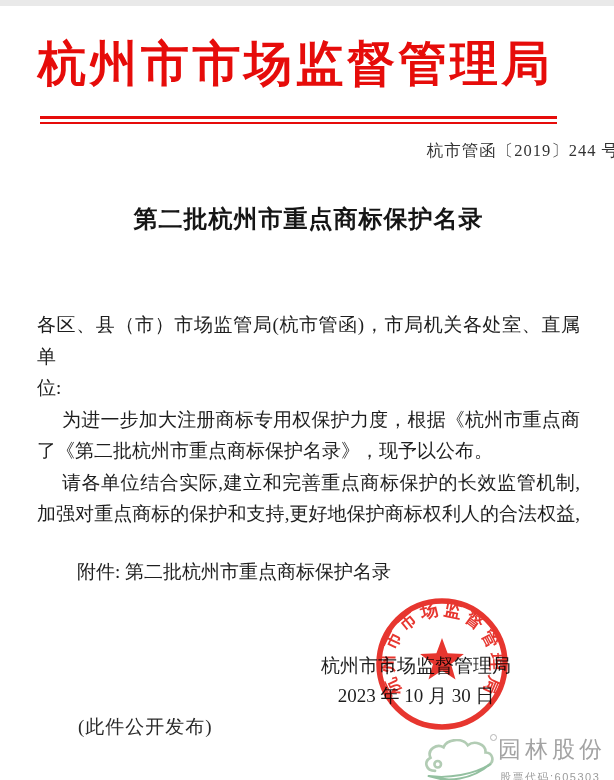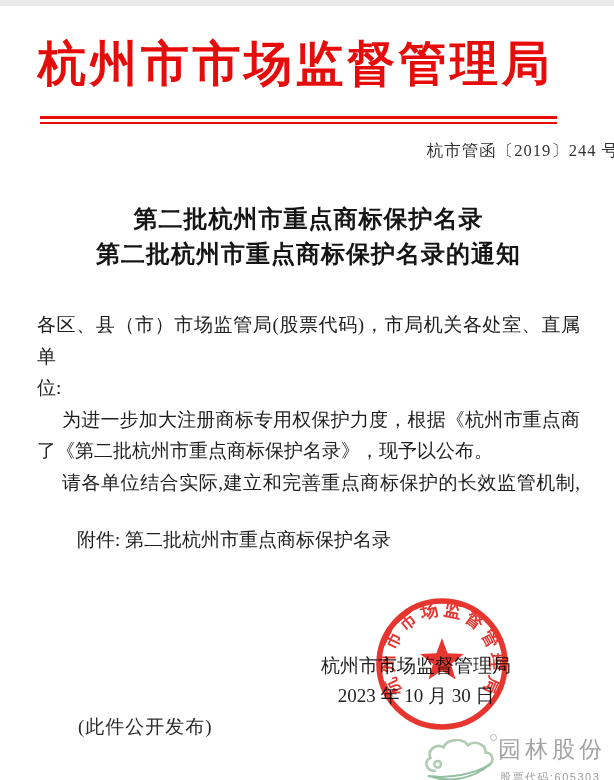--- a/index.html
+++ b/index.html
@@ -82,31 +82,31 @@
 <div class="page">
 
   <div class="agency-head">杭州市市场监督管理局</div>
 
   <div class="divider"></div>
 
   <div class="doc-number">杭市管函〔2019〕244 号</div>
 
   <div class="doc-title">
     <div>第二批杭州市重点商标保护名录</div>
-    <div>第二批杭州市重点商标保护名录的通知</div>
   </div>
 
   <div class="body-block">
-    <div class="line fill">各区、县（市）市场监管局(股票代码)，市局机关各处室、直属单</div>
+    <div class="line fill">各区、县（市）市场监管局(杭市管函)，市局机关各处室、直属单</div>
     <div class="line">位:</div>
 
     <div class="line fill indent">为进一步加大注册商标专用权保护力度，根据《杭州市重点商</div>
     <div class="line">了《第二批杭州市重点商标保护名录》，现予以公布。</div>
 
     <div class="line fill indent">请各单位结合实际,建立和完善重点商标保护的长效监管机制,</div>
+    <div class="line fill">加强对重点商标的保护和支持,更好地保护商标权利人的合法权益,</div>
 
     <div class="line attachment-line">附件: 第二批杭州市重点商标保护名录</div>
   </div>
 
   <div class="sig-block">
     <div>杭州市市场监督管理局</div>
     <div>2023 年 10 月 30 日</div>
   </div>
 
   <div class="public-note">(此件公开发布)</div>

